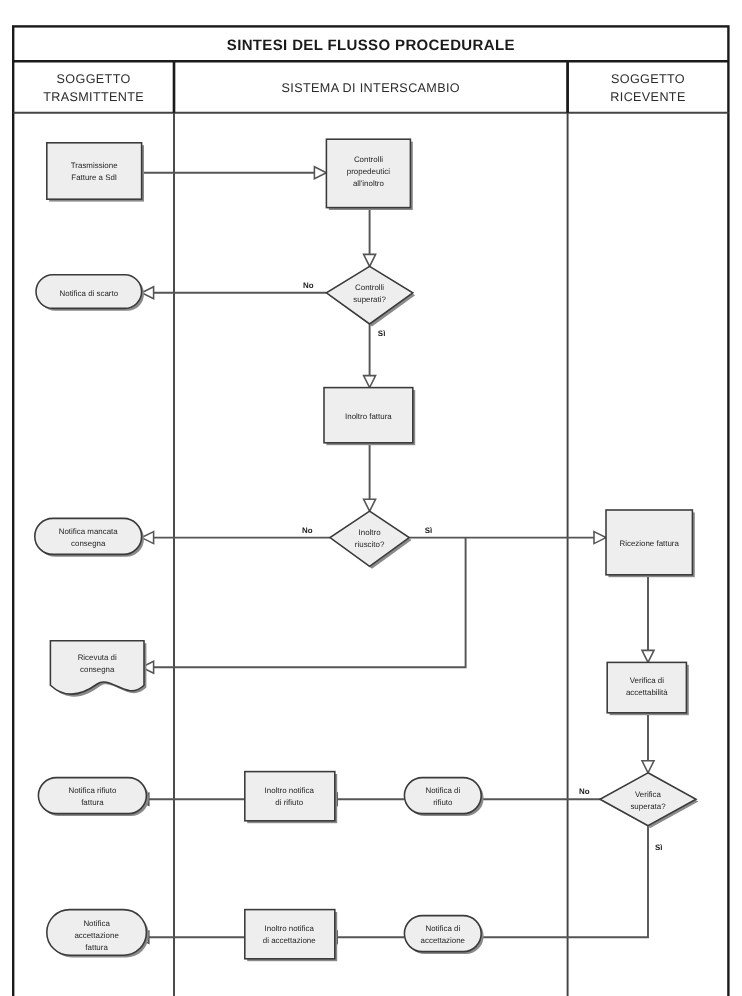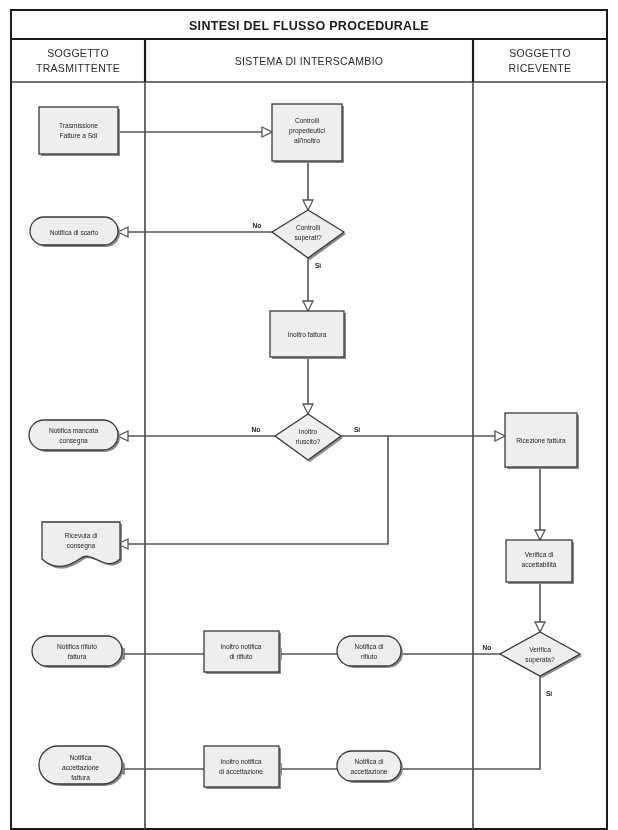--- a/index.html
+++ b/index.html
@@ -10,21 +10,21 @@
   body {
     font-family: "Liberation Sans", sans-serif;
     width: 618px;
     height: 830px;
     overflow: hidden;
     position: relative;
   }
   #canvas {
     position: absolute;
     left: 0;
-    top: 4px;
+    top: 16px;
     width: 618px;
     height: 696px;
   }
   svg { display: block; }
   .frame-line { fill: none; stroke: #1a1a1a; stroke-width: 2; }
   .col-line { fill: none; stroke: #444444; stroke-width: 1.6; }
   .title-rule { fill: none; stroke: #1a1a1a; stroke-width: 2.2; }
   .conn { fill: none; stroke: #555555; stroke-width: 1.6; }
   .node-shape {
     fill: #eeeeee;

